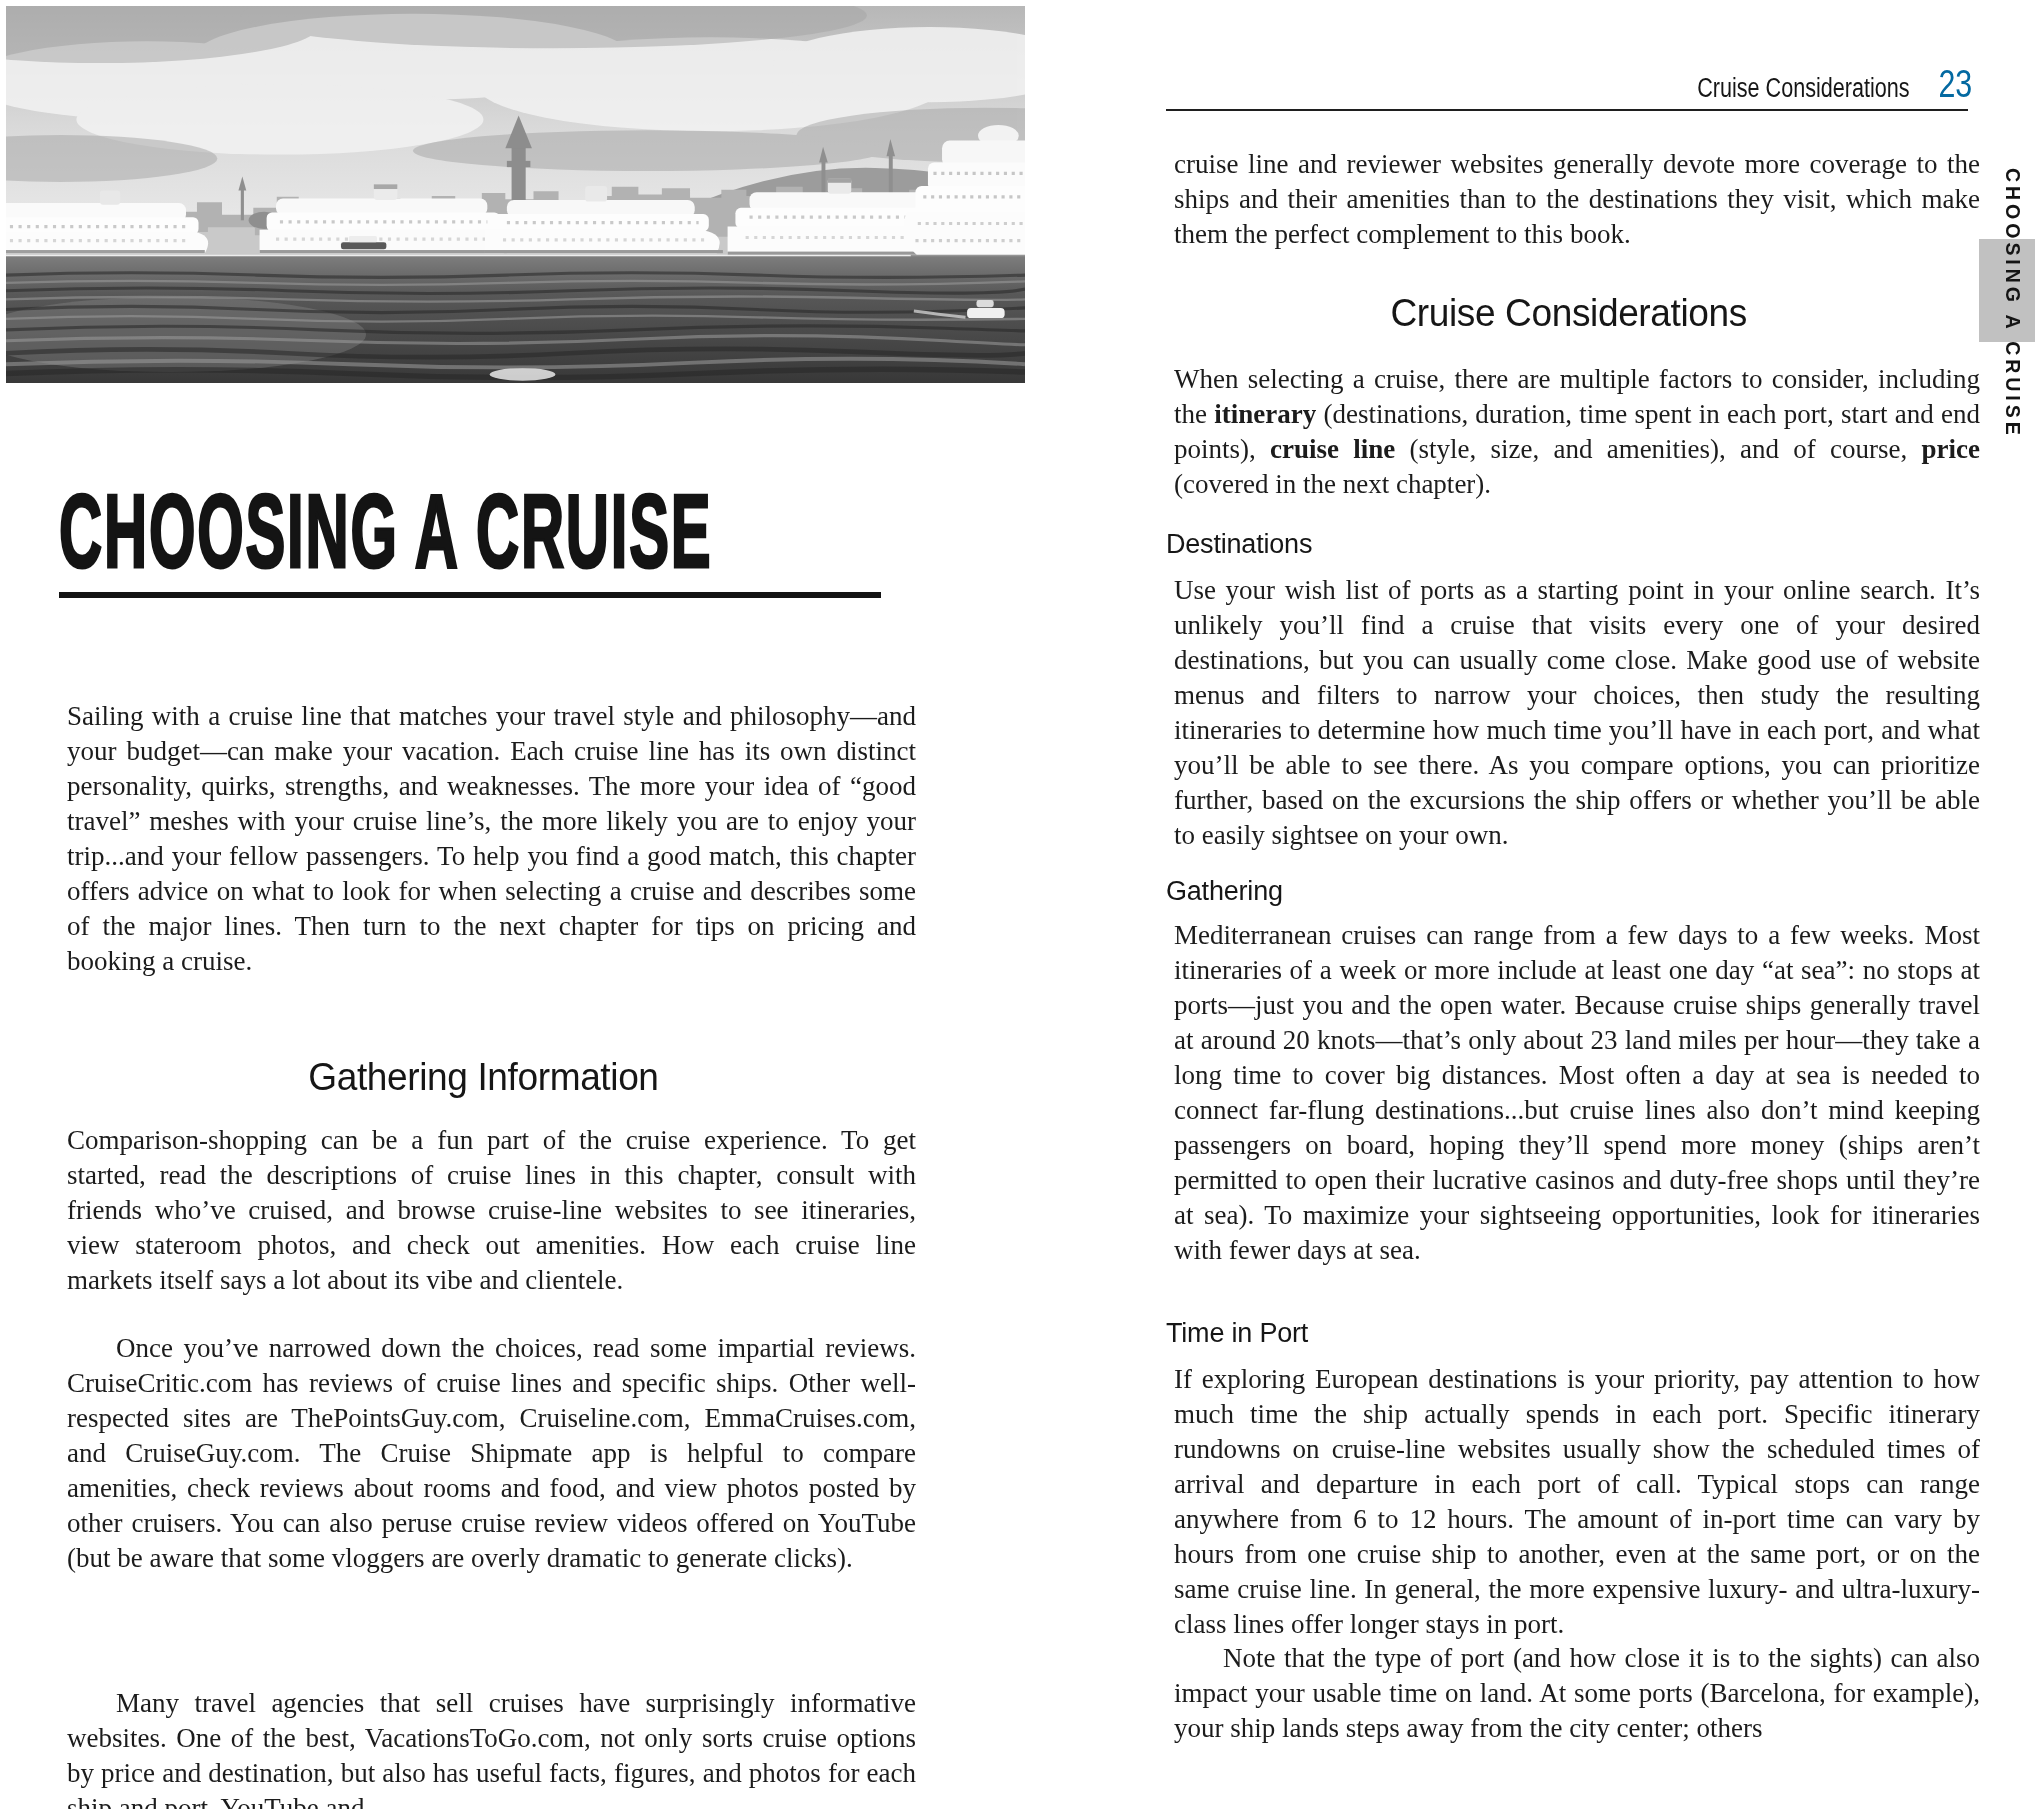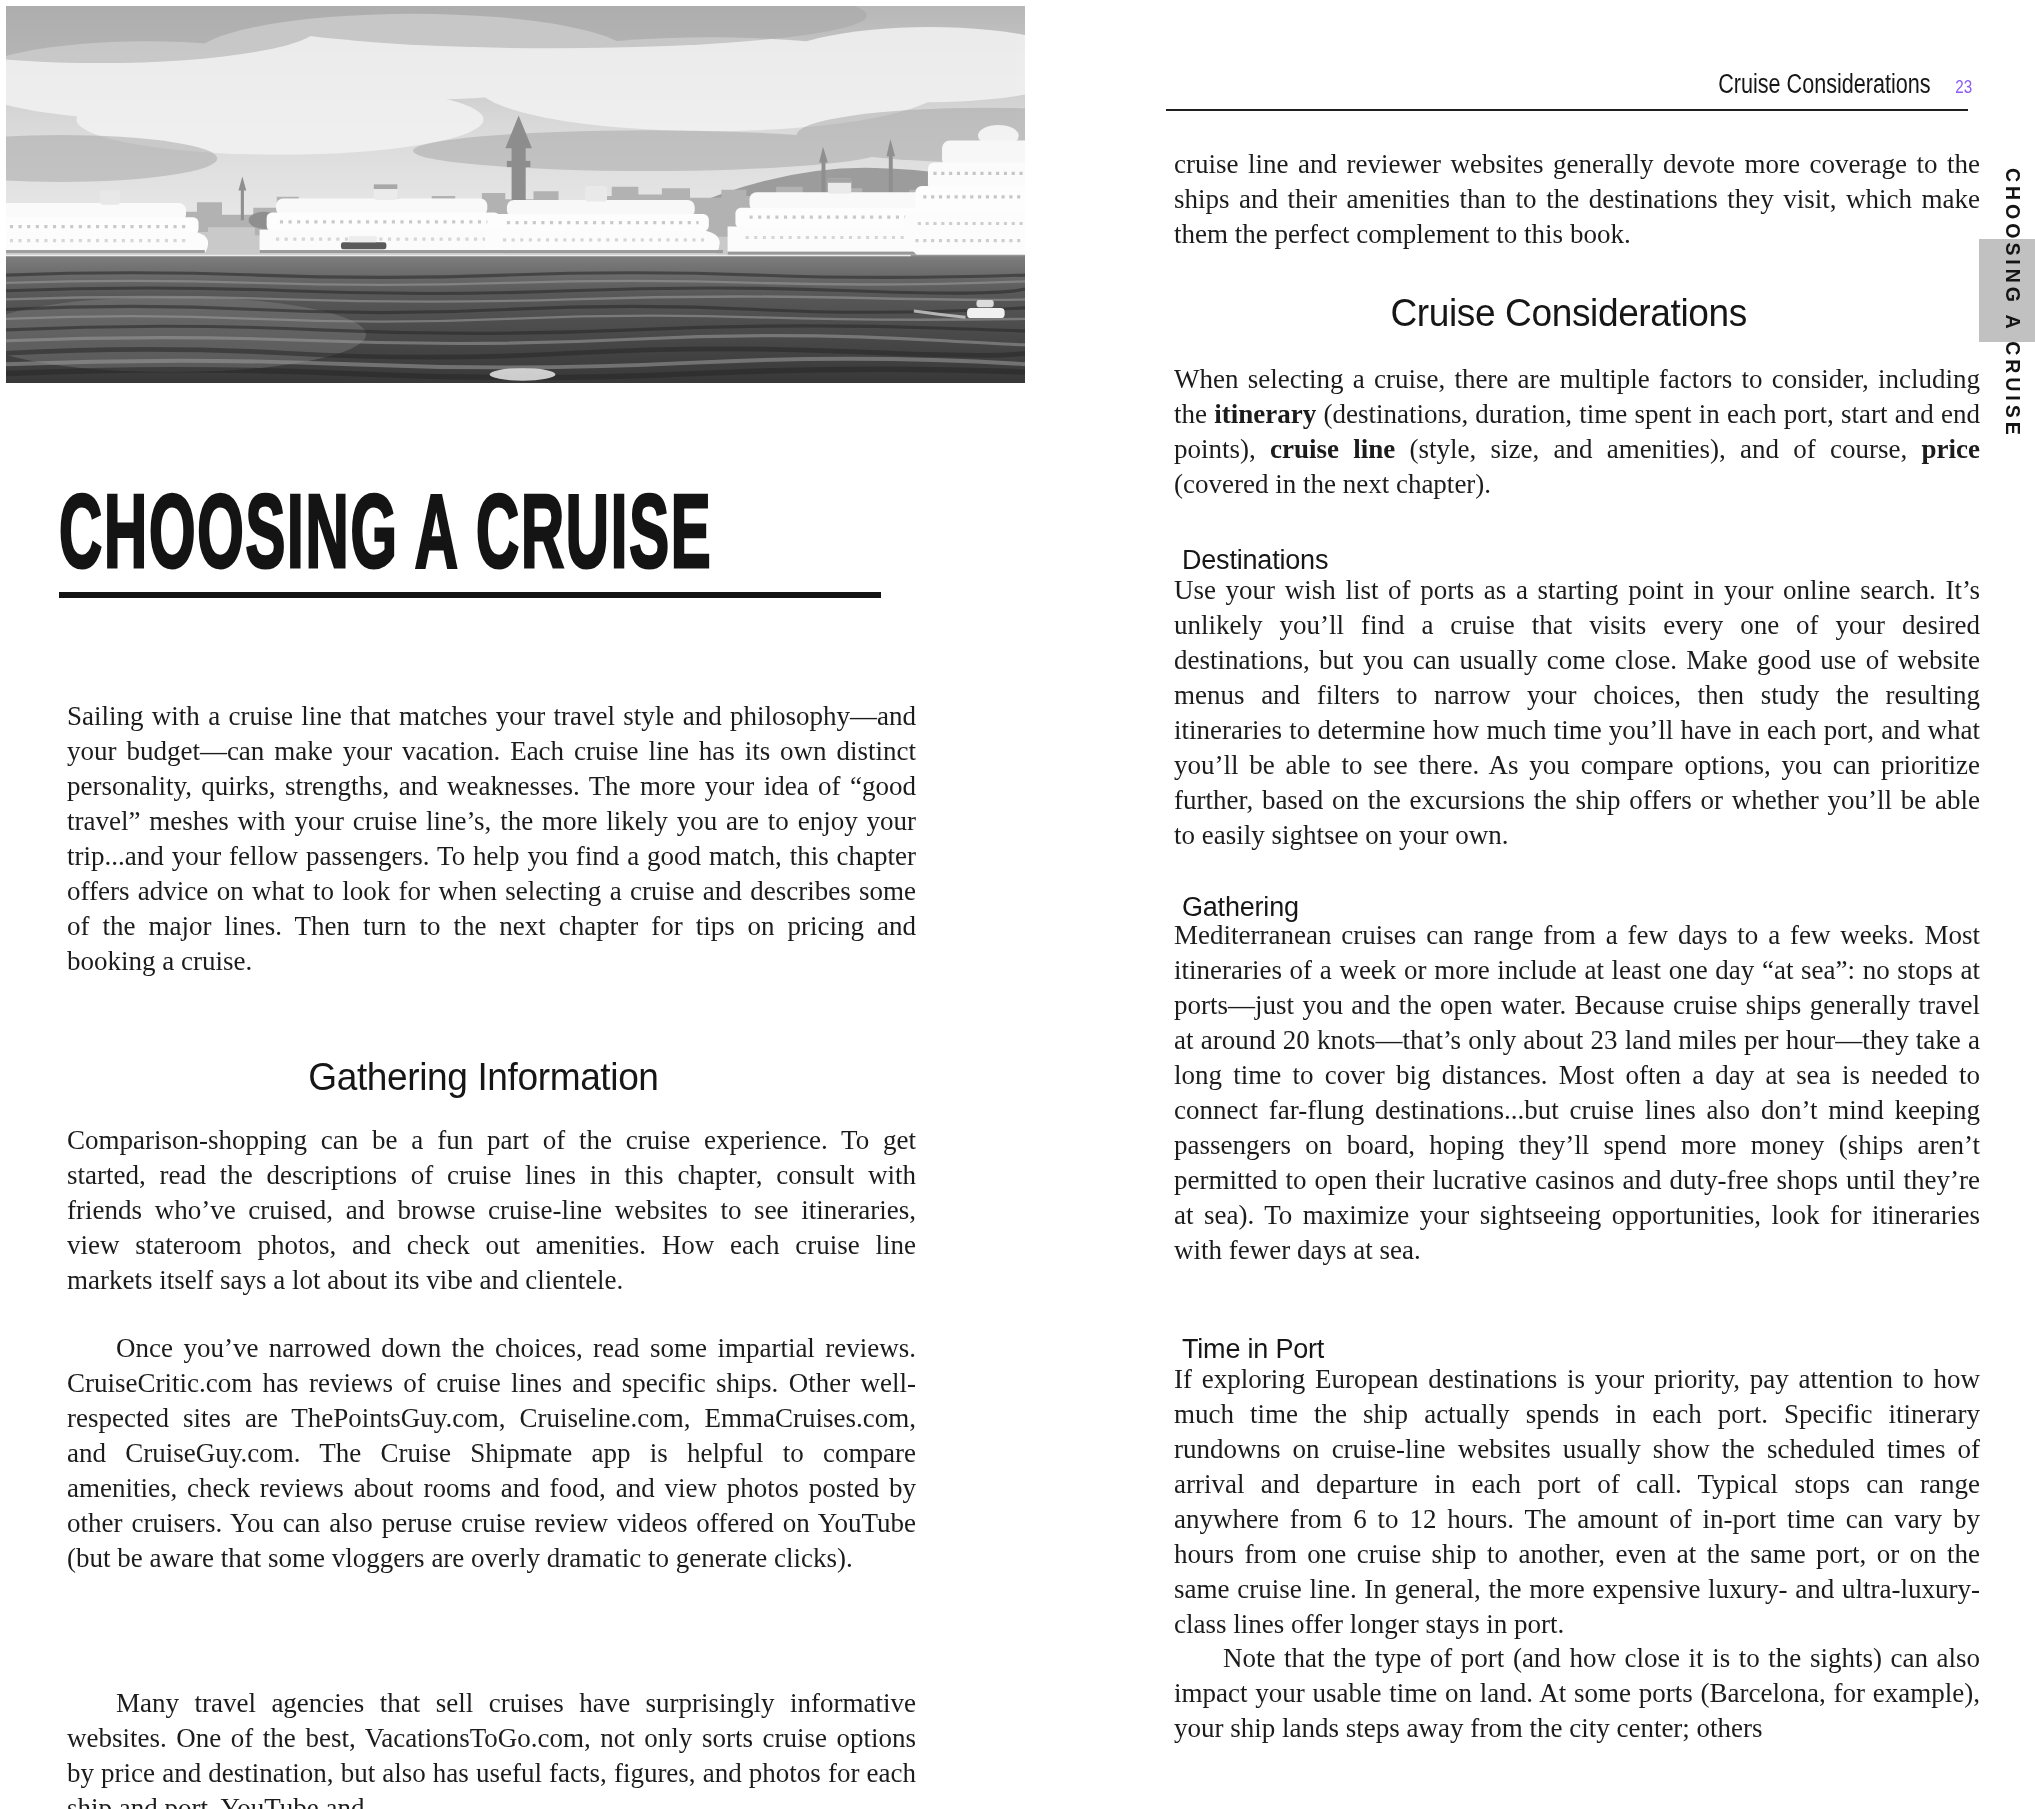--- a/index.html
+++ b/index.html
@@ -20,28 +20,28 @@
   .title-rule{left:59px;top:592px;width:822px;height:5.5px;background:#141414;}
   
   .bt{font-size:27px;line-height:35px;text-align:justify;margin:8px;color:#1c1c1c;hyphens:auto;}
   .indent{text-indent:49px;}
   .colL{left:59px;width:849px;}
   .colR{left:1166px;width:806px;}
   
   .sans{font-family:"Liberation Sans","DejaVu Sans",sans-serif;font-weight:400;color:#161616;}
   .section-head{text-align:center;font-size:39px;line-height:44px;margin:0;letter-spacing:-0.4px;}
   .section-head .squeeze{display:inline-block;transform:scaleX(0.95);transform-origin:50% 50%;}
-  .sub-head{font-size:27px;line-height:31px;margin:16px;letter-spacing:-0.2px;}
+  .sub-head{font-size:27px;line-height:31px;margin:0;letter-spacing:-0.2px;}
   
   .r-header{left:1166px;top:69px;width:806px;display:flex;justify-content:flex-end;
     align-items:baseline;gap:20.4px;}
   .r-header .title{font-size:27px;line-height:31px;}
   .r-header .title .squeeze{display:inline-block;transform:scaleX(0.8);transform-origin:100% 50%;}
   .r-header .pagenum{font-family:"Liberation Sans","DejaVu Sans",sans-serif;font-weight:400;
-    font-size:19px;line-height:31px;color:#8b5cf6;}
+    font-size:38px;line-height:31px;color:#0369a1;}
   .r-header .pagenum .squeeze{display:inline-block;transform:scaleX(0.8);transform-origin:100% 50%;}
   .r-rule{left:1166px;top:109px;width:802px;height:2.3px;background:#1f1f1f;}
   
   .p-intro{top:691px;}
   .h-gathering{left:59px;top:1055px;width:849px;}
   .p-g1{top:1115px;}
   .p-g2{top:1323px;}
   .p-g3{top:1678px;}
   
   .p-cont{top:139px;}

